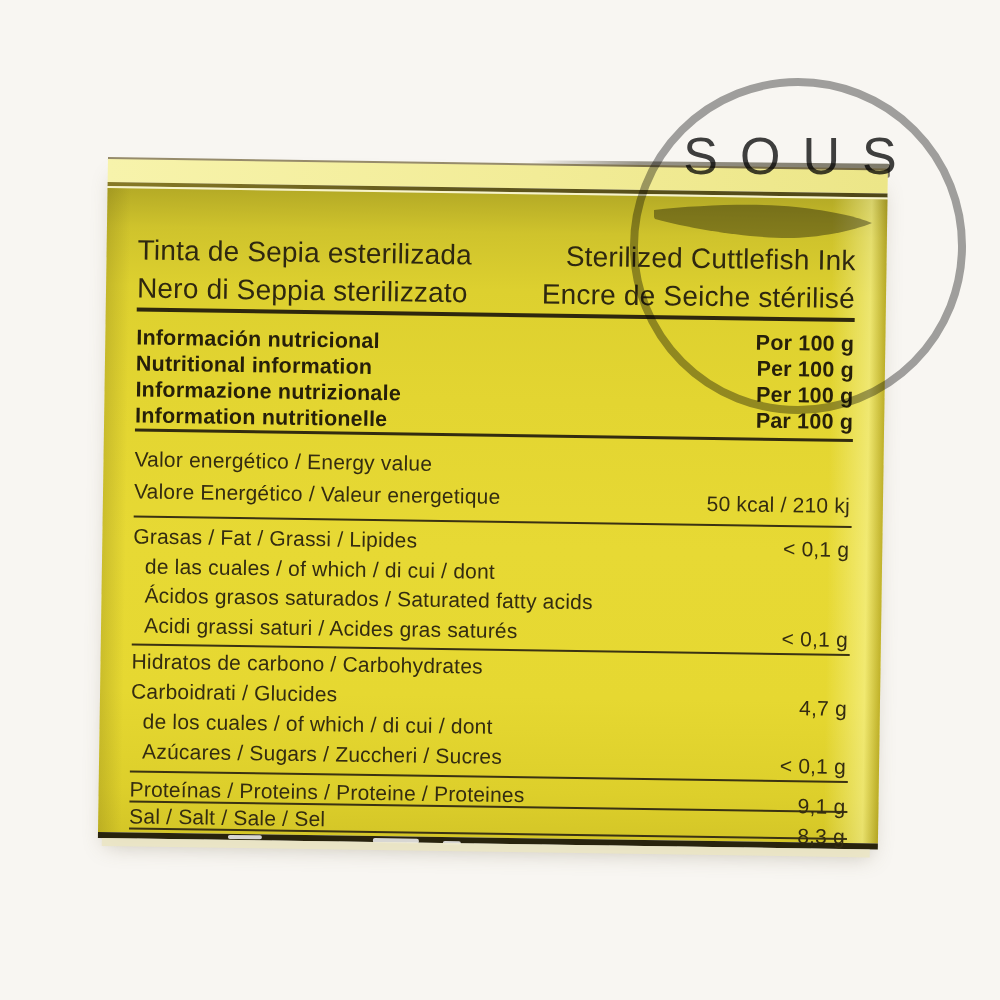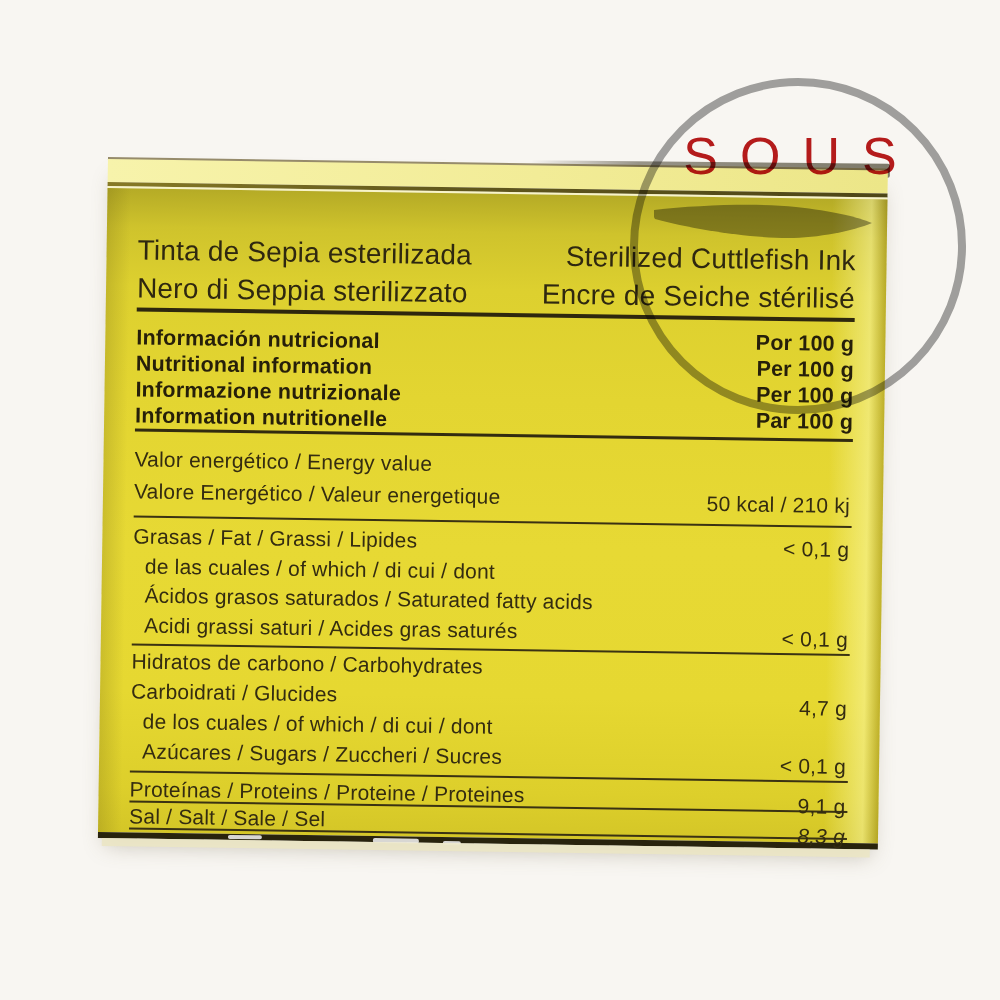--- a/index.html
+++ b/index.html
@@ -70,31 +70,31 @@
   .val{position:absolute;right:2px;white-space:nowrap;}
   .v-energy{top:52px;}
   .v-fat1{top:10px;}
   .v-fat2{top:100px;}
   .v-carb1{top:41px;text-align:center;}
   .v-carb2{top:99px;}
   .row{display:flex;justify-content:space-between;border-bottom:2.5px solid #3a3213;line-height:22px;}
   .r-protein{padding-top:6px;}
   .r-salt{padding-top:3.5px;}
   .row .rv{transform:translateY(7px);padding-right:2px;white-space:nowrap;}
-  .r-salt .rv{transform:translateY(10px);font-style:italic;}
+  .r-salt .rv{transform:translateY(10px);}
 
   
   .watermark{position:absolute;inset:0;mix-blend-mode:multiply;pointer-events:none;z-index:5;}
   .wm-circle{
     position:absolute;left:630px;top:78px;width:320px;height:320px;
     border:8px solid #a4a4a4;border-radius:50%;
   }
   .wm-word{
     position:absolute;left:610px;width:360px;text-align:center;
-    font-size:52px;letter-spacing:22px;text-indent:22px;color:#b91c1c;font-weight:400;
+    font-size:52px;letter-spacing:22px;text-indent:22px;color:#404040;font-weight:400;
   }
   .wm-sous{top:126px;}
   .wm-chef{top:254px;color:#a8a8a8;}
   .wm-knife{position:absolute;left:654px;top:202px;width:220px;height:42px;}
 </style>
 </head>
 <body>
 
 <div class="photo">
 

